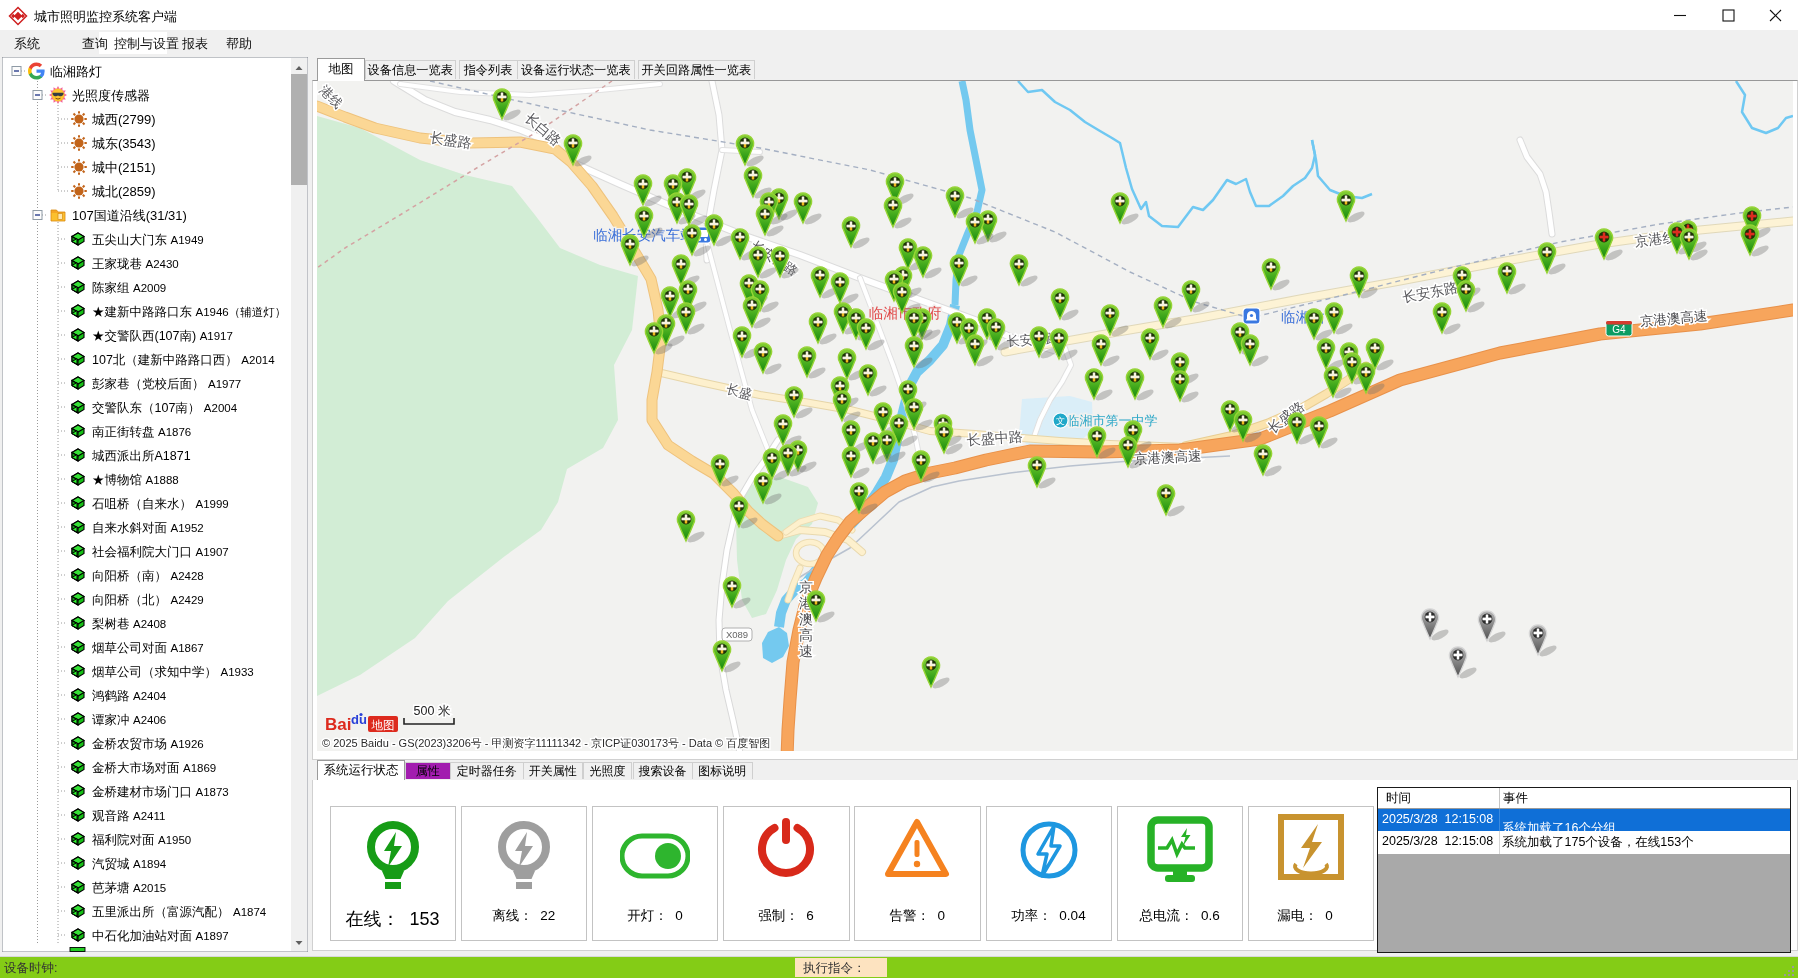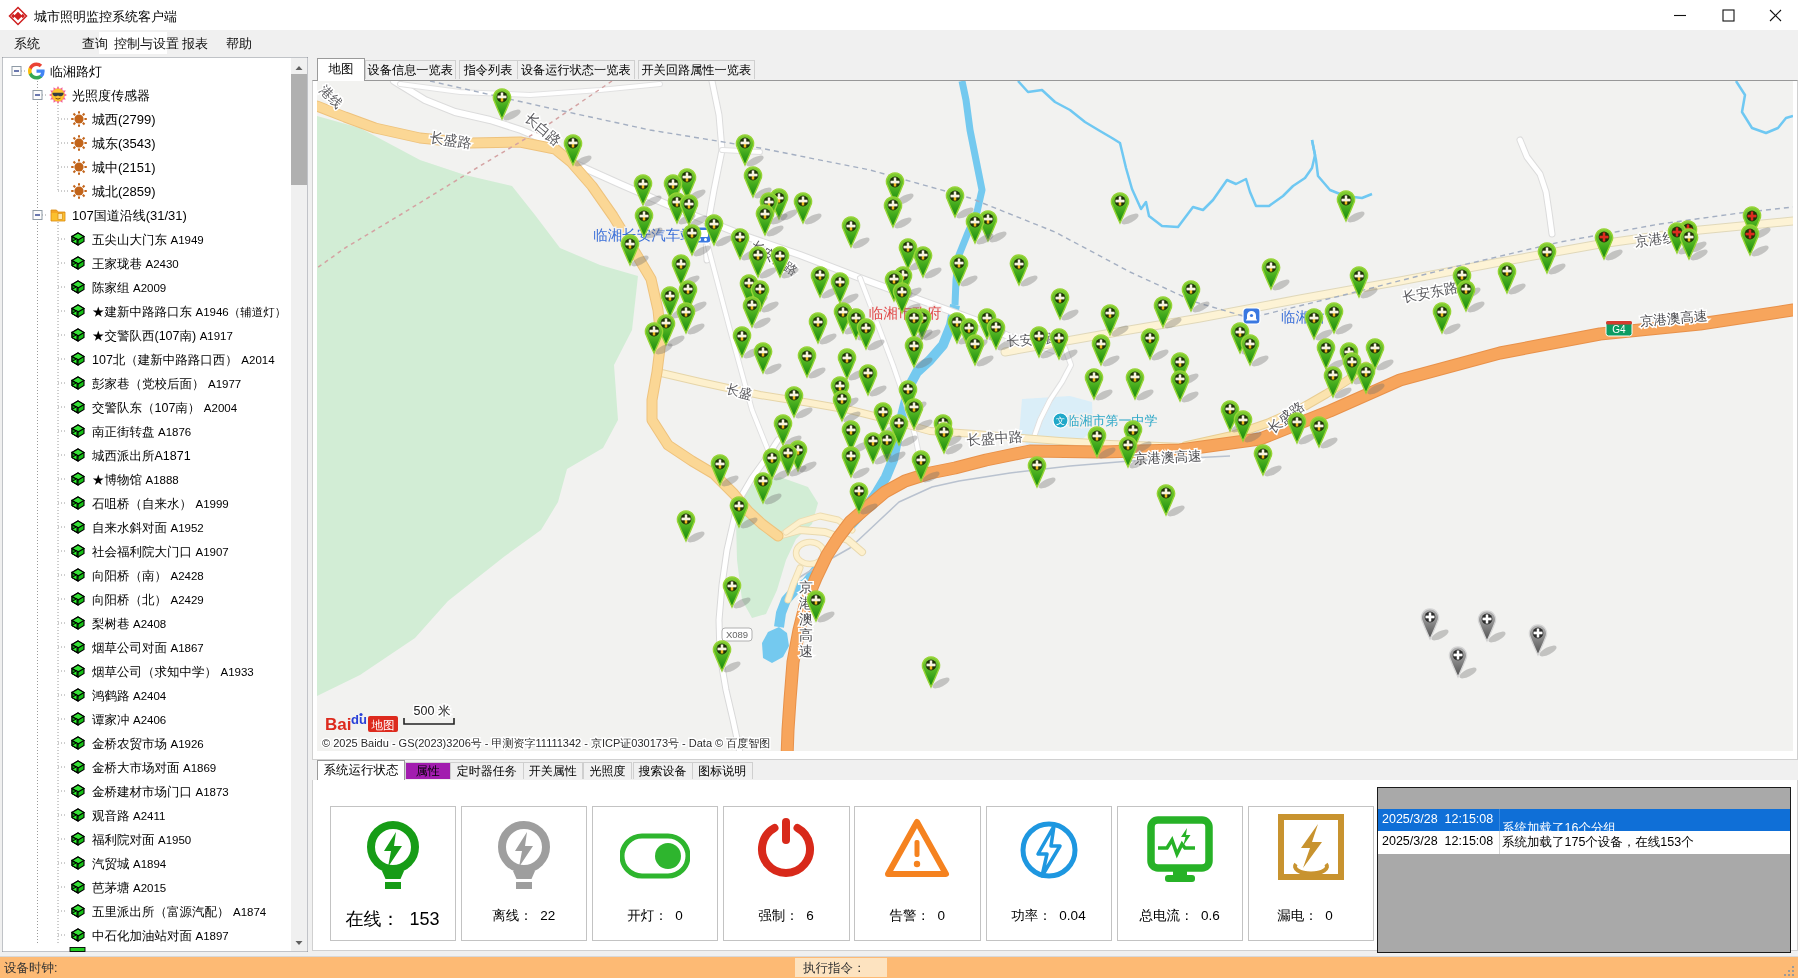--- a/index.html
+++ b/index.html
@@ -1387,33 +1387,38 @@
   </svg>
 <div class="abs" style="left:1116.7px;top:907px;width:126px;text-align:center;font-size:13.5px;color:#000;white-space:nowrap;">总电流：&nbsp;&nbsp;0.6</div>
 <div class="abs" style="left:1247.9px;top:806px;width:124.5px;height:133px;background:#fff;border:1px solid #c3c3c3;"></div>
 <svg class="abs" style="left:1276px;top:812px" width="70" height="90" viewBox="0 0 70 90">
     <rect x="5" y="5" width="60" height="60" fill="none" stroke="#c8932f" stroke-width="6"></rect>
     <path d="M42 12 L25 36 h9 l-7 20 L46 30 h-10 Z" fill="#c8932f"></path>
     <path d="M20 52 a16 7 0 1 0 30 0" fill="none" stroke="#c8932f" stroke-width="4"></path>
   </svg>
 <div class="abs" style="left:1247.9px;top:907px;width:114px;text-align:center;font-size:13.5px;color:#000;white-space:nowrap;">漏电：&nbsp;&nbsp;0</div>
 <div class="abs" style="left:1377px;top:787px;width:414px;height:166px;background:#a9a9a9;border:1px solid #1a1a1a;box-sizing:border-box;">
+ <div class="abs" style="left:0;top:0;width:412px;height:20px;background:#ffffff;border-bottom:1px solid #9a9a9a;">
+   <div class="abs" style="left:8px;top:2px;font-size:12.5px;color:#000;">时间</div>
+   <div class="abs" style="left:125px;top:2px;font-size:12.5px;color:#000;">事件</div>
+   <div class="abs" style="left:121px;top:0;width:1px;height:20px;background:#c5c5c5;"></div>
+ </div>
  <div class="abs" style="left:0;top:21px;width:412px;height:22px;background:#0f6fd7;">
    <div class="abs" style="left:4px;top:3px;font-size:12.5px;color:#fff;white-space:nowrap;">2025/3/28&nbsp;&nbsp;12:15:08</div>
    <div class="abs" style="left:124px;top:3px;font-size:12.5px;color:#fff;white-space:nowrap;margin-top:8px;">系统加载了16个分组</div>
    <div class="abs" style="left:121px;top:0;width:1px;height:22px;background:#3a8adf;"></div>
  </div>
  <div class="abs" style="left:0;top:43px;width:412px;height:23px;background:#ffffff;">
    <div class="abs" style="left:4px;top:3px;font-size:12.5px;color:#000;white-space:nowrap;">2025/3/28&nbsp;&nbsp;12:15:08</div>
    <div class="abs" style="left:124px;top:3px;font-size:12.5px;color:#000;white-space:nowrap;">系统加载了175个设备，在线153个</div>
    <div class="abs" style="left:121px;top:0;width:1px;height:23px;background:#d5d5d5;"></div>
  </div>
 </div>
 
-<div class="abs" style="left:0;top:956px;width:1798px;height:22px;background:#fdba74;border-top:1px solid #d8d8d8;">
+<div class="abs" style="left:0;top:956px;width:1798px;height:22px;background:#84cc16;border-top:1px solid #d8d8d8;">
  <div class="abs" style="left:4px;top:3px;font-size:12.5px;color:#333;">设备时钟:</div>
  <div class="abs" style="left:795px;top:1px;width:92px;height:19px;background:#fde3c0;"></div>
  <div class="abs" style="left:803px;top:3px;font-size:12.5px;color:#333;">执行指令：</div>
  <svg class="abs" style="right:2px;top:8px" width="13" height="13">
       <g fill="#9a9a9a">
   <rect x="9" y="9" width="2" height="2"></rect>
         <rect x="9" y="5" width="2" height="2"></rect>
         <rect x="9" y="1" width="2" height="2"></rect>
   <rect x="5" y="9" width="2" height="2"></rect>
         <rect x="5" y="5" width="2" height="2"></rect>

